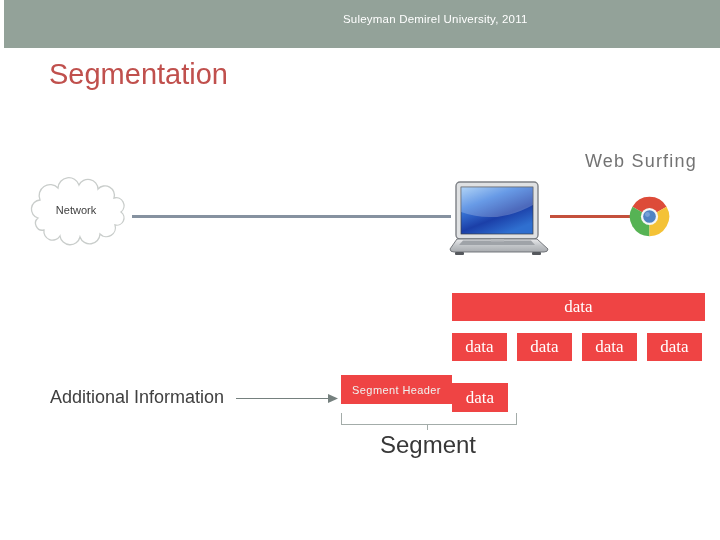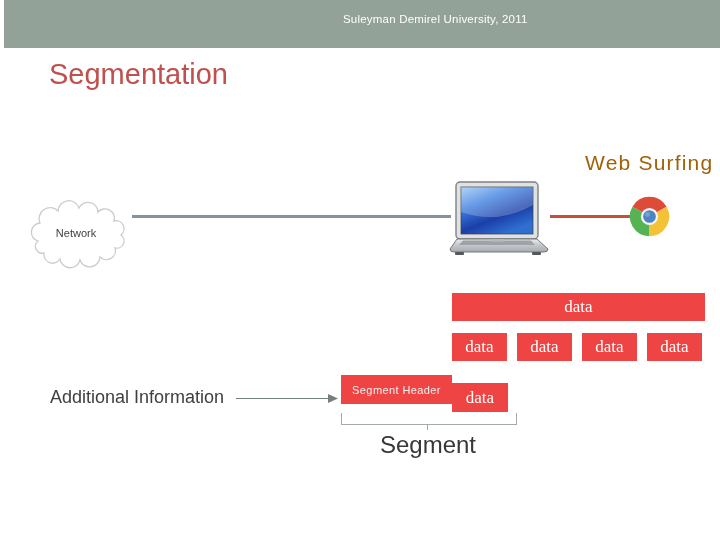--- a/index.html
+++ b/index.html
@@ -14,23 +14,23 @@
   .topbar-text {
     position:absolute; left:339px; top:13px;
     color:#ffffff; font-size:11.5px; letter-spacing:0.2px;
   }
   .title {
     position:absolute; left:49px; top:58px; margin:0;
     font-size:29px; font-weight:normal; color:#C0504D;
   }
   .web-surfing {
     position:absolute; left:585px; top:151px;
-    font-size:21px; color:#a16207; letter-spacing:1.2px;
+    font-size:18px; color:#737373; letter-spacing:1.2px;
   }
-  .cloud-wrap { position:absolute; left:22px; top:195px; width:106px; height:76px; }
+  .cloud-wrap { position:absolute; left:22px; top:172px; width:106px; height:76px; }
   .net-line {
     position:absolute; left:132px; top:215px; width:319px; height:3px;
     background:#8692A0;
   }
   .red-line {
     position:absolute; left:550px; top:215px; width:80px; height:3px;
     background:#C4503C;
   }
   .laptop-wrap { position:absolute; left:448px; top:181px; width:102px; height:75px; }
   .chrome-wrap { position:absolute; left:629px; top:196px; width:41px; height:41px; }

